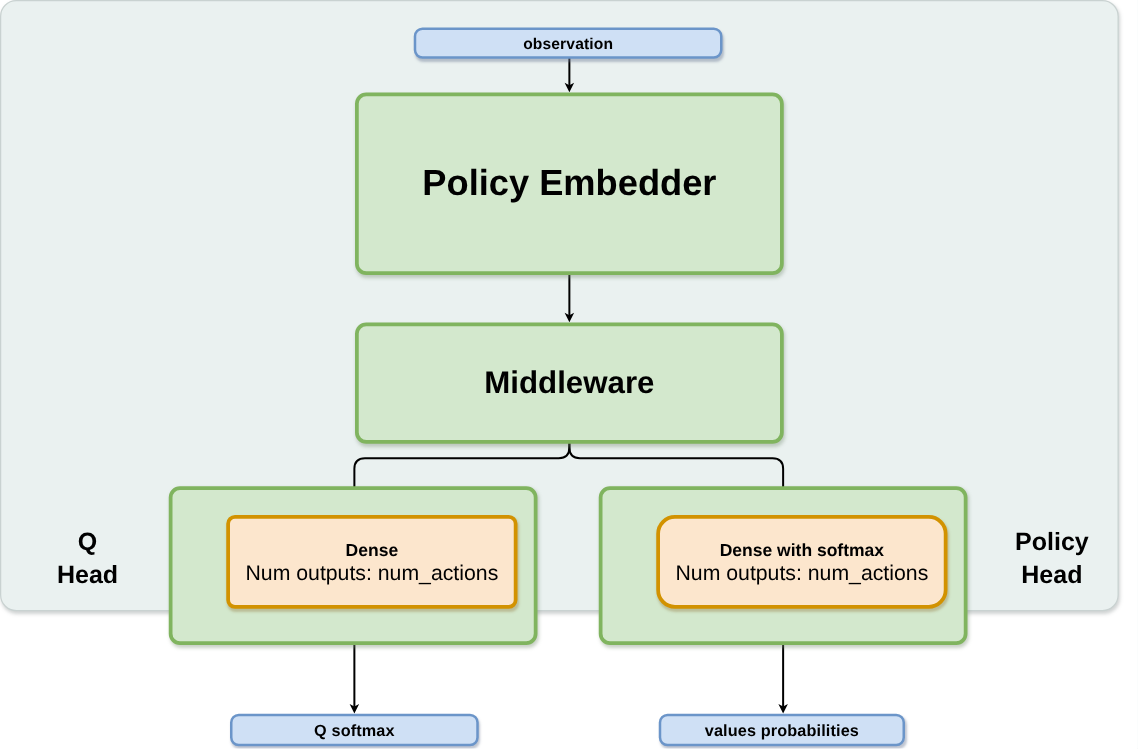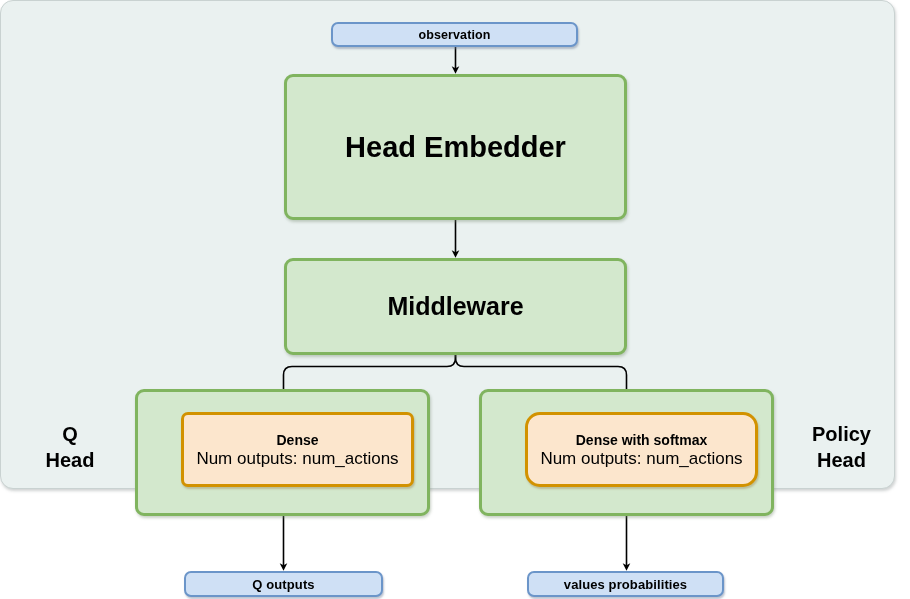--- a/index.html
+++ b/index.html
@@ -222,21 +222,21 @@
       <line x1="283.5" y1="487" x2="283.5" y2="567" stroke="#000000" stroke-width="1.6" marker-end="url(#arrowhead)"></line>
     </g>
 
     <g>
       <line x1="626.5" y1="487" x2="626.5" y2="567" stroke="#000000" stroke-width="1.6" marker-end="url(#arrowhead)"></line>
     </g>
   </svg>
 
   <div class="box io-box observation">observation</div>
 
-  <div class="box green-box input-embedder">Head Embedder</div>
+  <div class="box green-box input-embedder">Policy Embedder</div>
 
   <div class="box green-box middleware">Middleware</div>
 
   <div class="box head-wrap q-head-wrap"></div>
   <div class="orange-box q-dense">
     <div class="dense-title">Dense</div>
     <div class="dense-sub">Num outputs: num_actions</div>
   </div>
 
   <div class="box head-wrap policy-head-wrap"></div>
@@ -247,16 +247,16 @@
 
   <div class="head-label q-label">
     <div>Q</div>
     <div>Head</div>
   </div>
   <div class="head-label policy-label">
     <div>Policy</div>
     <div>Head</div>
   </div>
 
-  <div class="box io-box qvalues">Q outputs</div>
+  <div class="box io-box qvalues">Q softmax</div>
   <div class="box io-box actionprobs">values probabilities</div>
 
 </div>
 
 </body></html>

